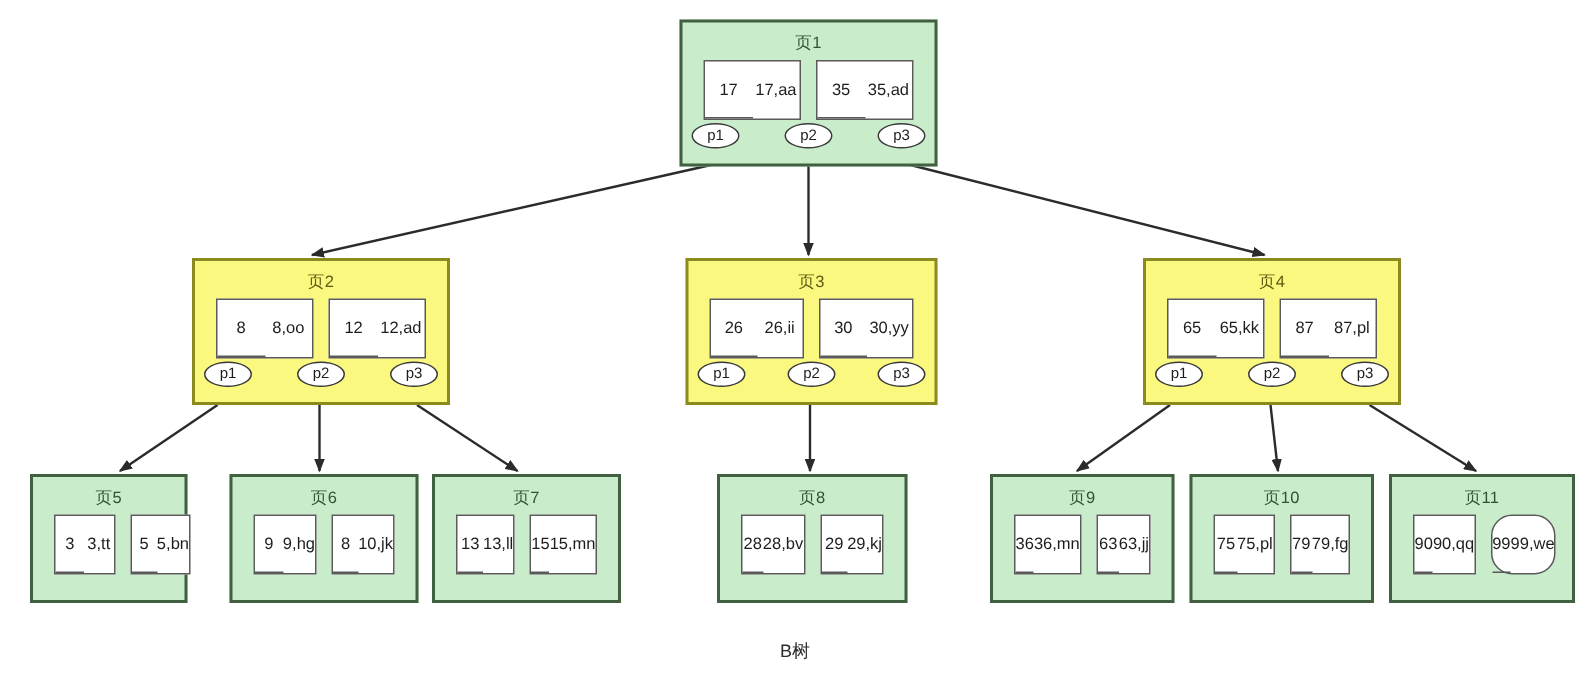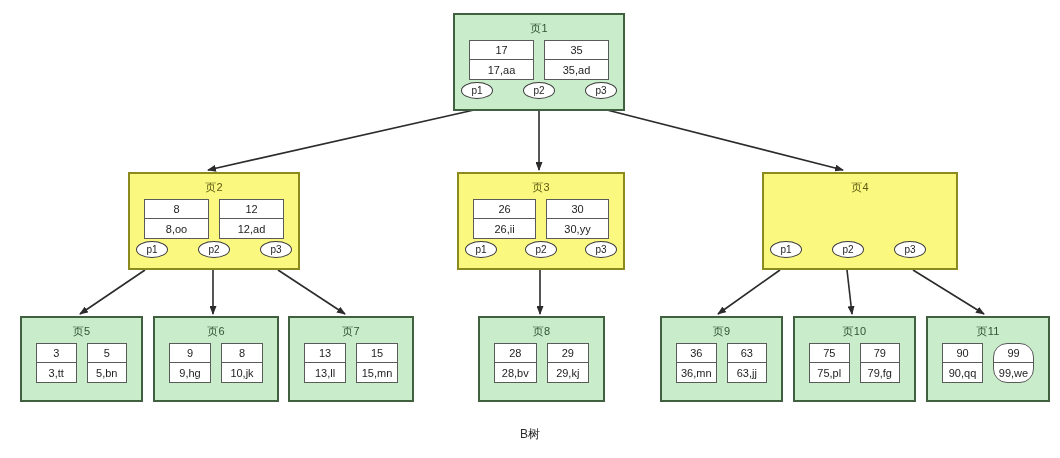--- a/index.html
+++ b/index.html
@@ -58,21 +58,21 @@
   .cells {
     position: absolute;
     display: flex;
     gap: 10px;
   }
   .cell {
     box-sizing: border-box;
     border: 1px solid #5a5a5a;
     background: #ffffff;
     display: flex;
-    flex-direction: column;
+    flex-direction: row;
   }
   .cell .key,
   .cell .val {
     box-sizing: border-box;
     flex: 1 1 50%;
     display: flex;
     align-items: center;
     justify-content: center;
     font-size: 11px;
     color: #1d1d1d;
@@ -184,29 +184,39 @@
             <div class="key">30</div>
             <div class="val">30,yy</div>
           </div>
         </div>
         <div class="ptrs" style="left: 6px; top: 67px; width: 152px;">
           <div class="ptr">p1</div>
           <div class="ptr">p2</div>
           <div class="ptr">p3</div>
         </div>
       </div>
-      <div class="node yellow" style="left: 762px; top: 172px; width: 196px; height: 98px;">
+      <div class="node yellow" style="left: 762px; top: 172px; width: 172px; height: 98px;">
         <div class="node-title" style="top: 6px;">页4</div>
+        <div class="cells" style="left: 14px; right: 14px; top: 25px; height: 40px; width: 140px;">
+          <div class="cell" style="flex: 1 1 0px;">
+            <div class="key">65</div>
+            <div class="val">65,kk</div>
+          </div>
+          <div class="cell" style="flex: 1 1 0px;">
+            <div class="key">87</div>
+            <div class="val">87,pl</div>
+          </div>
+        </div>
         <div class="ptrs" style="left: 6px; top: 67px; width: 156px;">
           <div class="ptr">p1</div>
           <div class="ptr">p2</div>
           <div class="ptr">p3</div>
         </div>
       </div>
-      <div class="node green" style="left: 20px; top: 316px; width: 123px; height: 86px;">
+      <div class="node green" style="left: 20px; top: 316px; width: 105px; height: 86px;">
         <div class="node-title" style="top: 6px;">页5</div>
         <div class="cells" style="left: 14px; right: 14px; top: 25px; height: 40px; width: 91px;">
           <div class="cell" style="flex: 1 1 0px;">
             <div class="key">3</div>
             <div class="val">3,tt</div>
           </div>
           <div class="cell" style="flex: 1 1 0px;">
             <div class="key">5</div>
             <div class="val">5,bn</div>
           </div>

